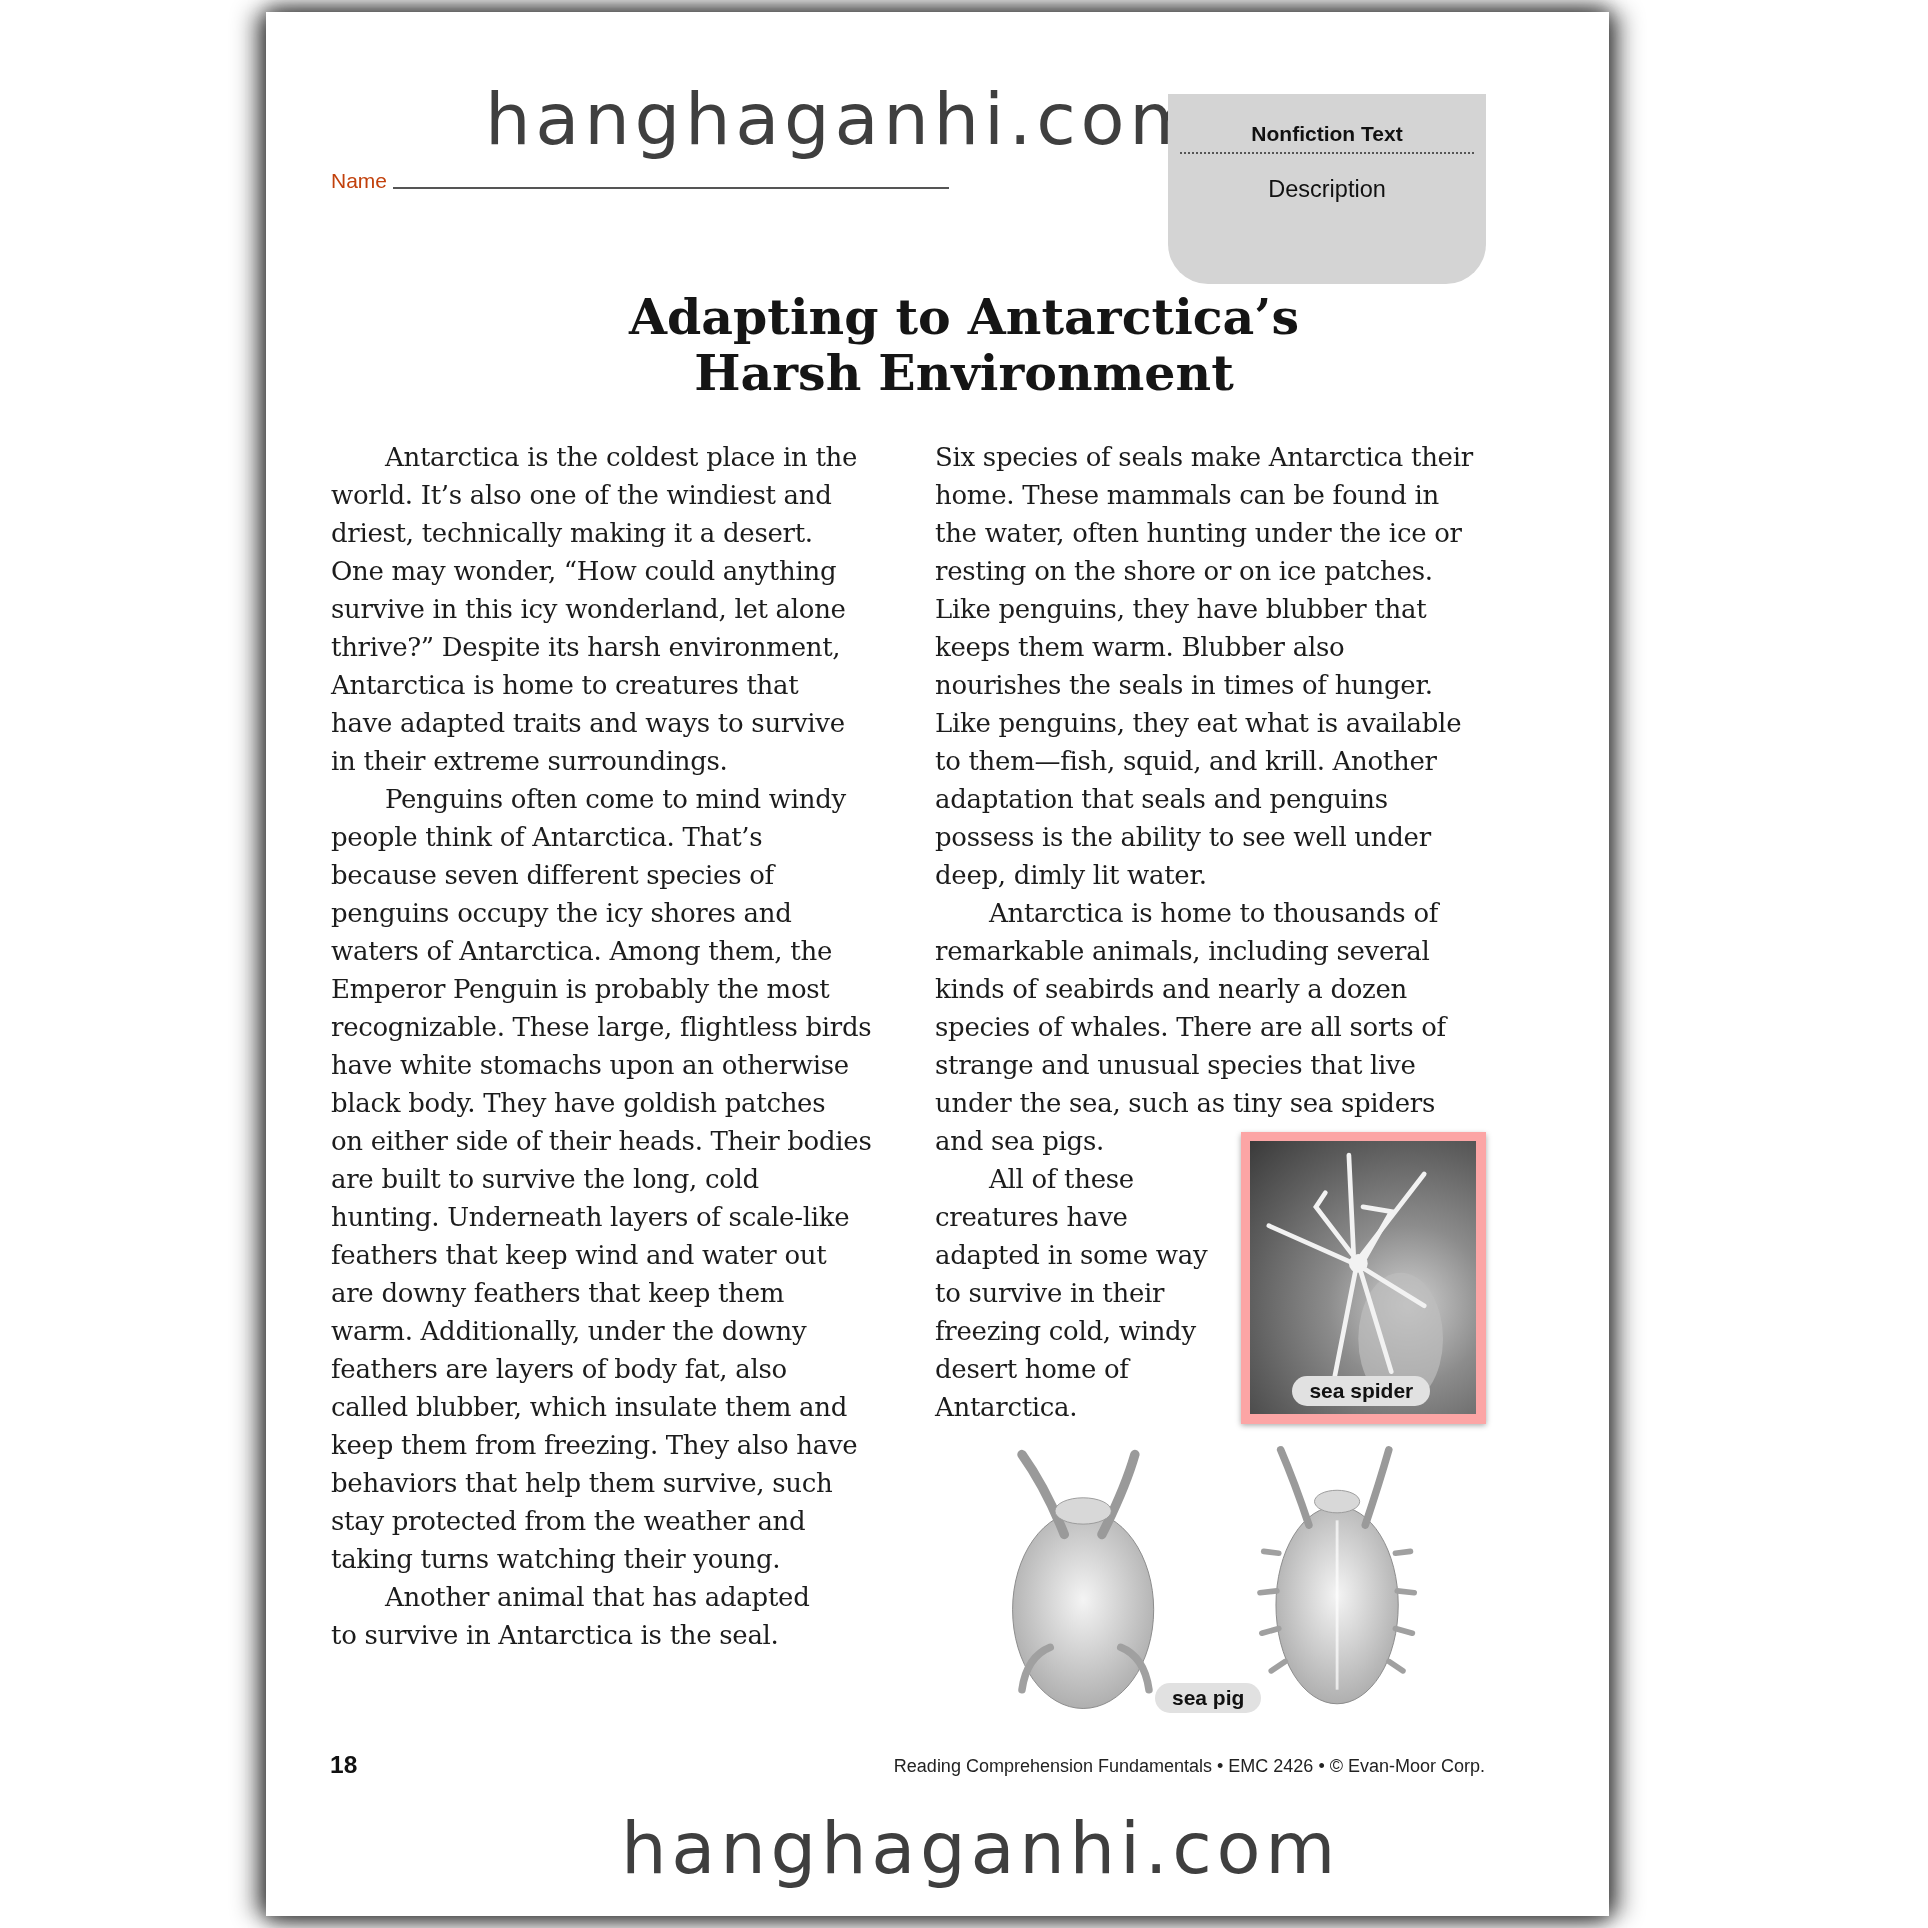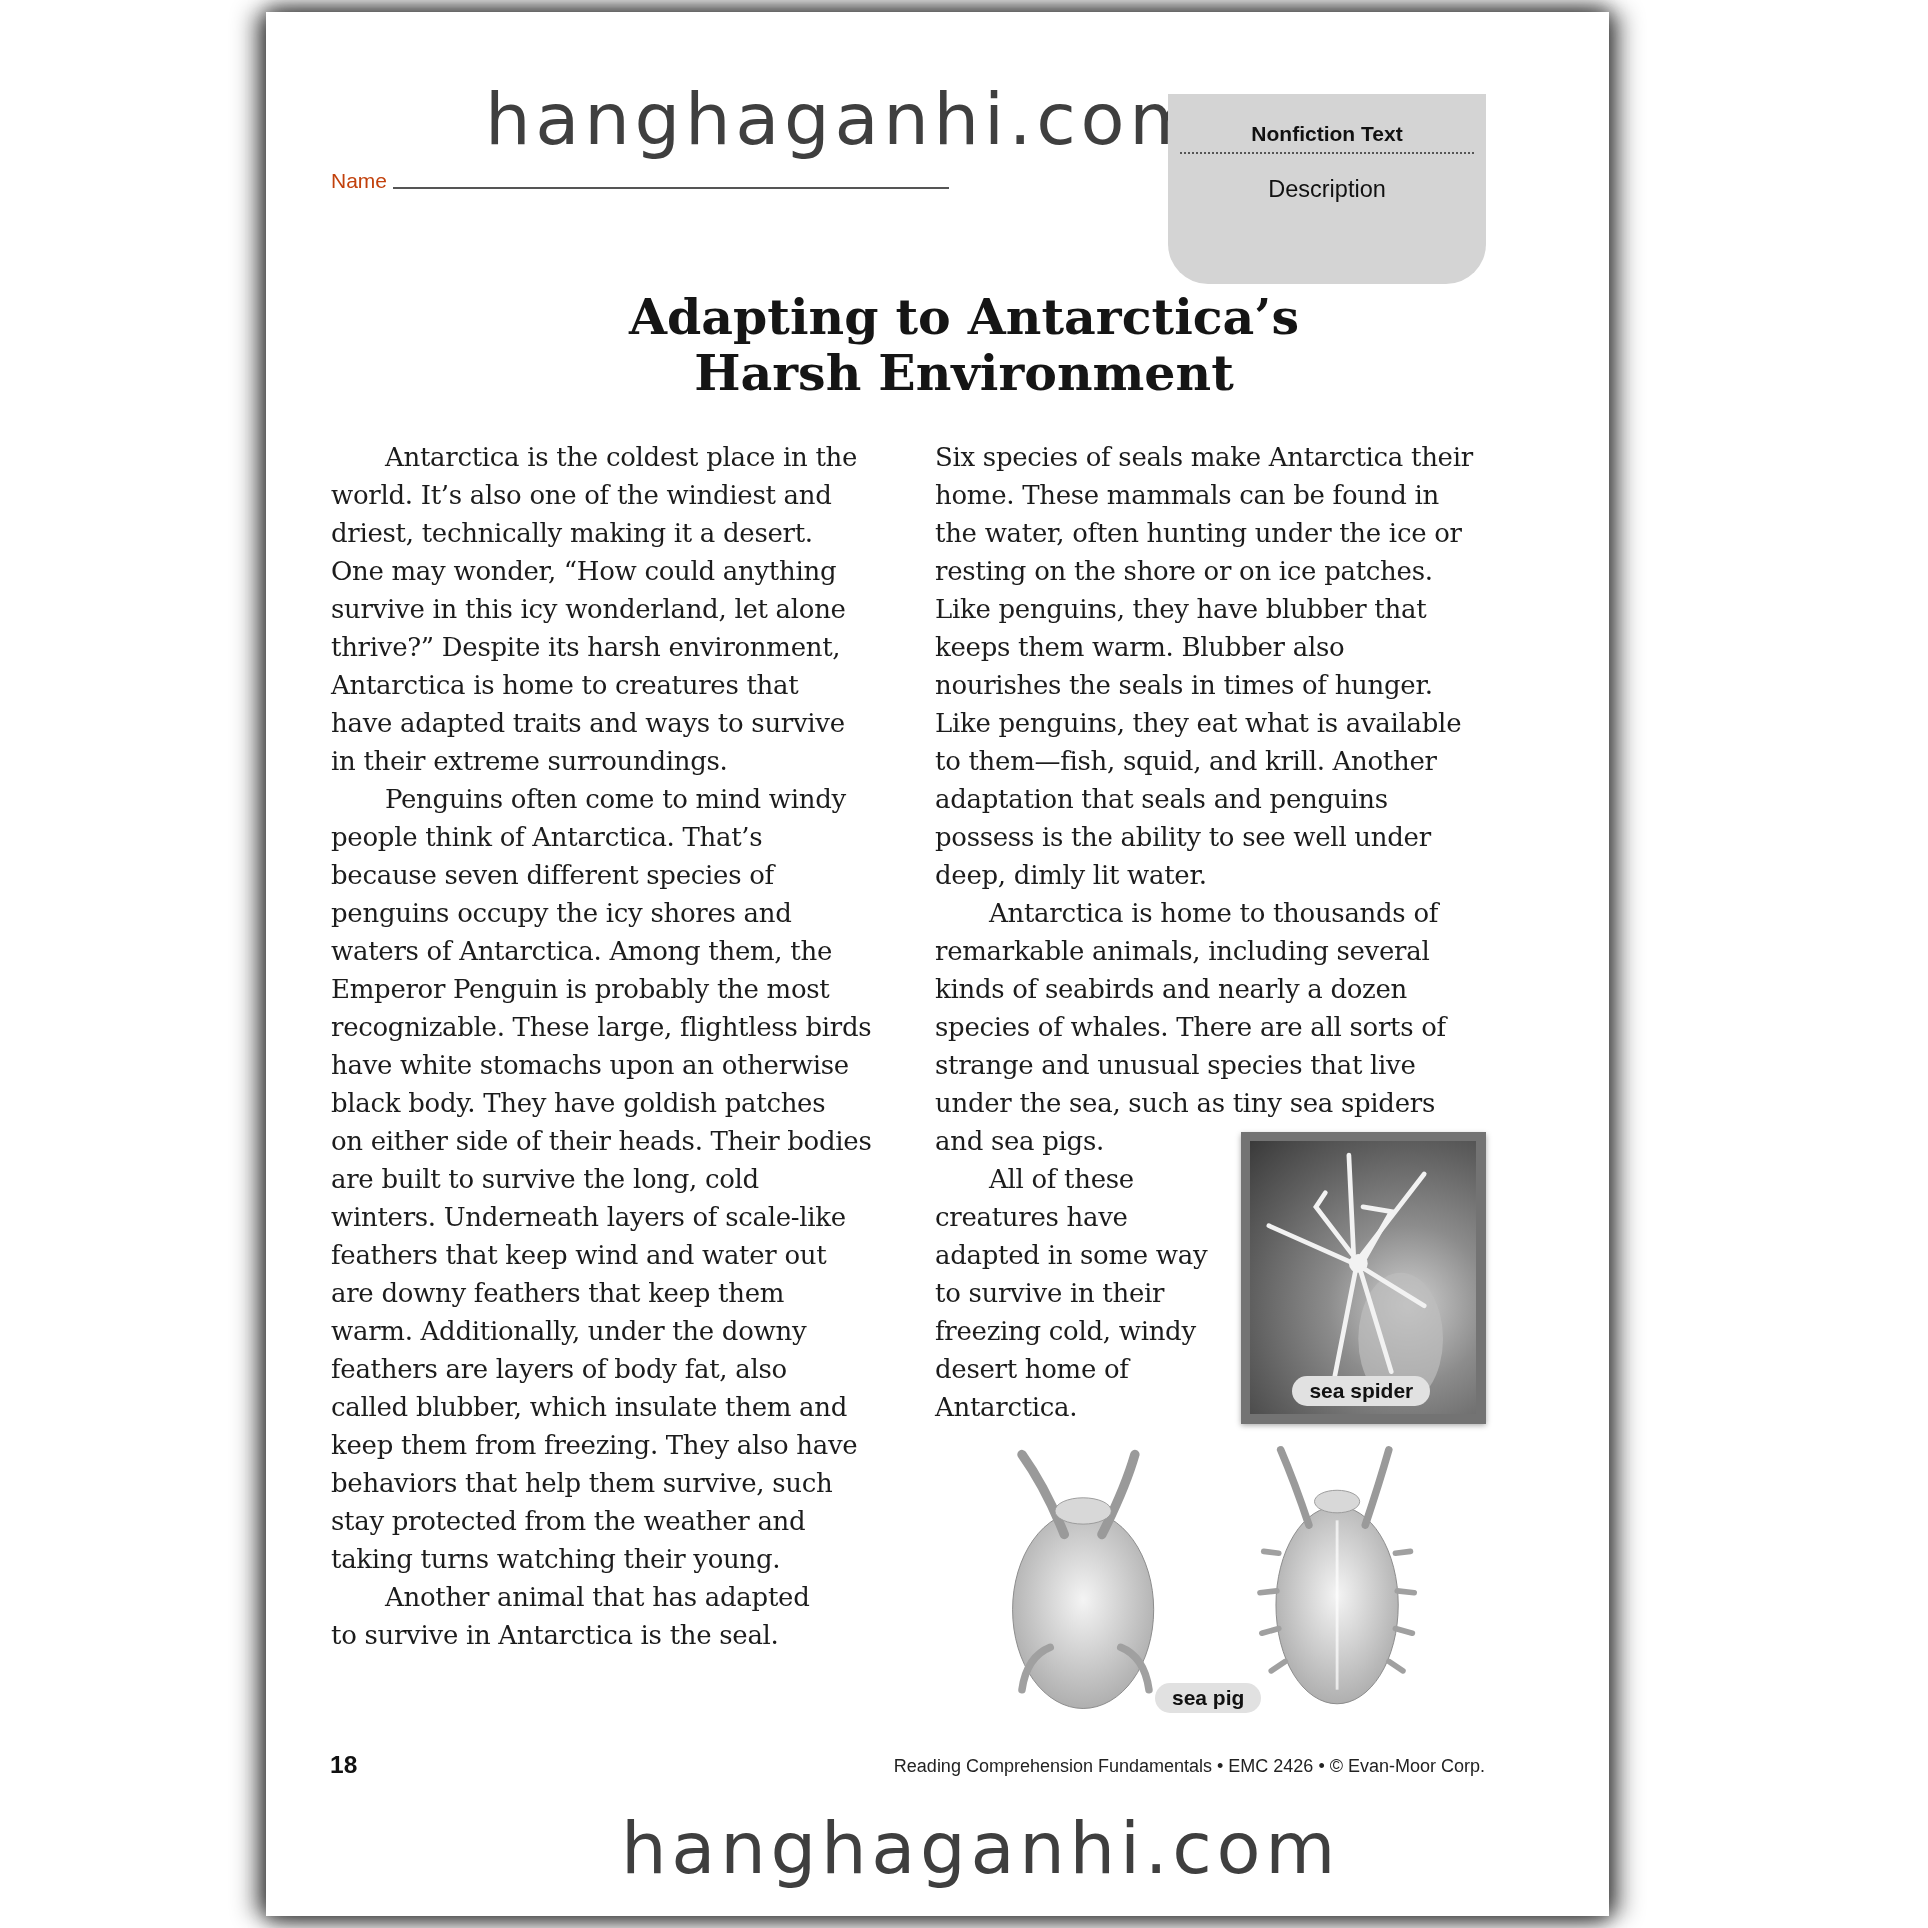--- a/index.html
+++ b/index.html
@@ -40,21 +40,21 @@
   .title span { display: block; }
 
   .col { position: absolute; font-size: 26px; line-height: 38px; color: #1c1c1c; letter-spacing: -0.3px; }
   .col-left { left: 331px; top: 438px; width: 565px; }
   .col-right { left: 935px; top: 438px; width: 565px; }
   .line { display: block; white-space: nowrap; height: 38px; }
   .indent { padding-left: 54px; }
 
   .spider-frame {
     position: absolute; left: 1241px; top: 1132px; width: 245px; height: 292px;
-    background: #737373; box-shadow: 0 1.9px 5.6px rgba(0,0,0,0.35);
+    background: #fca5a5; box-shadow: 0 1.9px 5.6px rgba(0,0,0,0.35);
   }
   .spider-photo {
     position: absolute; left: 9.4px; top: 9.4px; width: 226px; height: 273px;
     background: radial-gradient(circle at 70% 60%, #cfcfcf 0%, #8c8c8c 35%, #5e5e5e 70%, #3a3a3a 100%);
     overflow: hidden;
   }
   .caption-pill {
     position: absolute; background: #e1e1e1; border-radius: 19px;
     font-family: "Liberation Sans", sans-serif; font-weight: bold; font-size: 21px; color: #111;
     padding: 2.8px 17px; white-space: nowrap;
@@ -103,21 +103,21 @@
     <span class="line">people think of Antarctica. That’s</span>
     <span class="line">because seven different species of</span>
     <span class="line">penguins occupy the icy shores and</span>
     <span class="line">waters of Antarctica. Among them, the</span>
     <span class="line">Emperor Penguin is probably the most</span>
     <span class="line">recognizable. These large, flightless birds</span>
     <span class="line">have white stomachs upon an otherwise</span>
     <span class="line">black body. They have goldish patches</span>
     <span class="line">on either side of their heads. Their bodies</span>
     <span class="line">are built to survive the long, cold</span>
-    <span class="line">winters. Underneath layers of scale-like</span>
+    <span class="line">hunting. Underneath layers of scale-like</span>
     <span class="line">feathers that keep wind and water out</span>
     <span class="line">are downy feathers that keep them</span>
     <span class="line">warm. Additionally, under the downy</span>
     <span class="line">feathers are layers of body fat, also</span>
     <span class="line">called blubber, which insulate them and</span>
     <span class="line">keep them from freezing. They also have</span>
     <span class="line">behaviors that help them survive, such</span>
     <span class="line">stay protected from the weather and</span>
     <span class="line">taking turns watching their young.</span>
     <span class="line indent">Another animal that has adapted</span>

